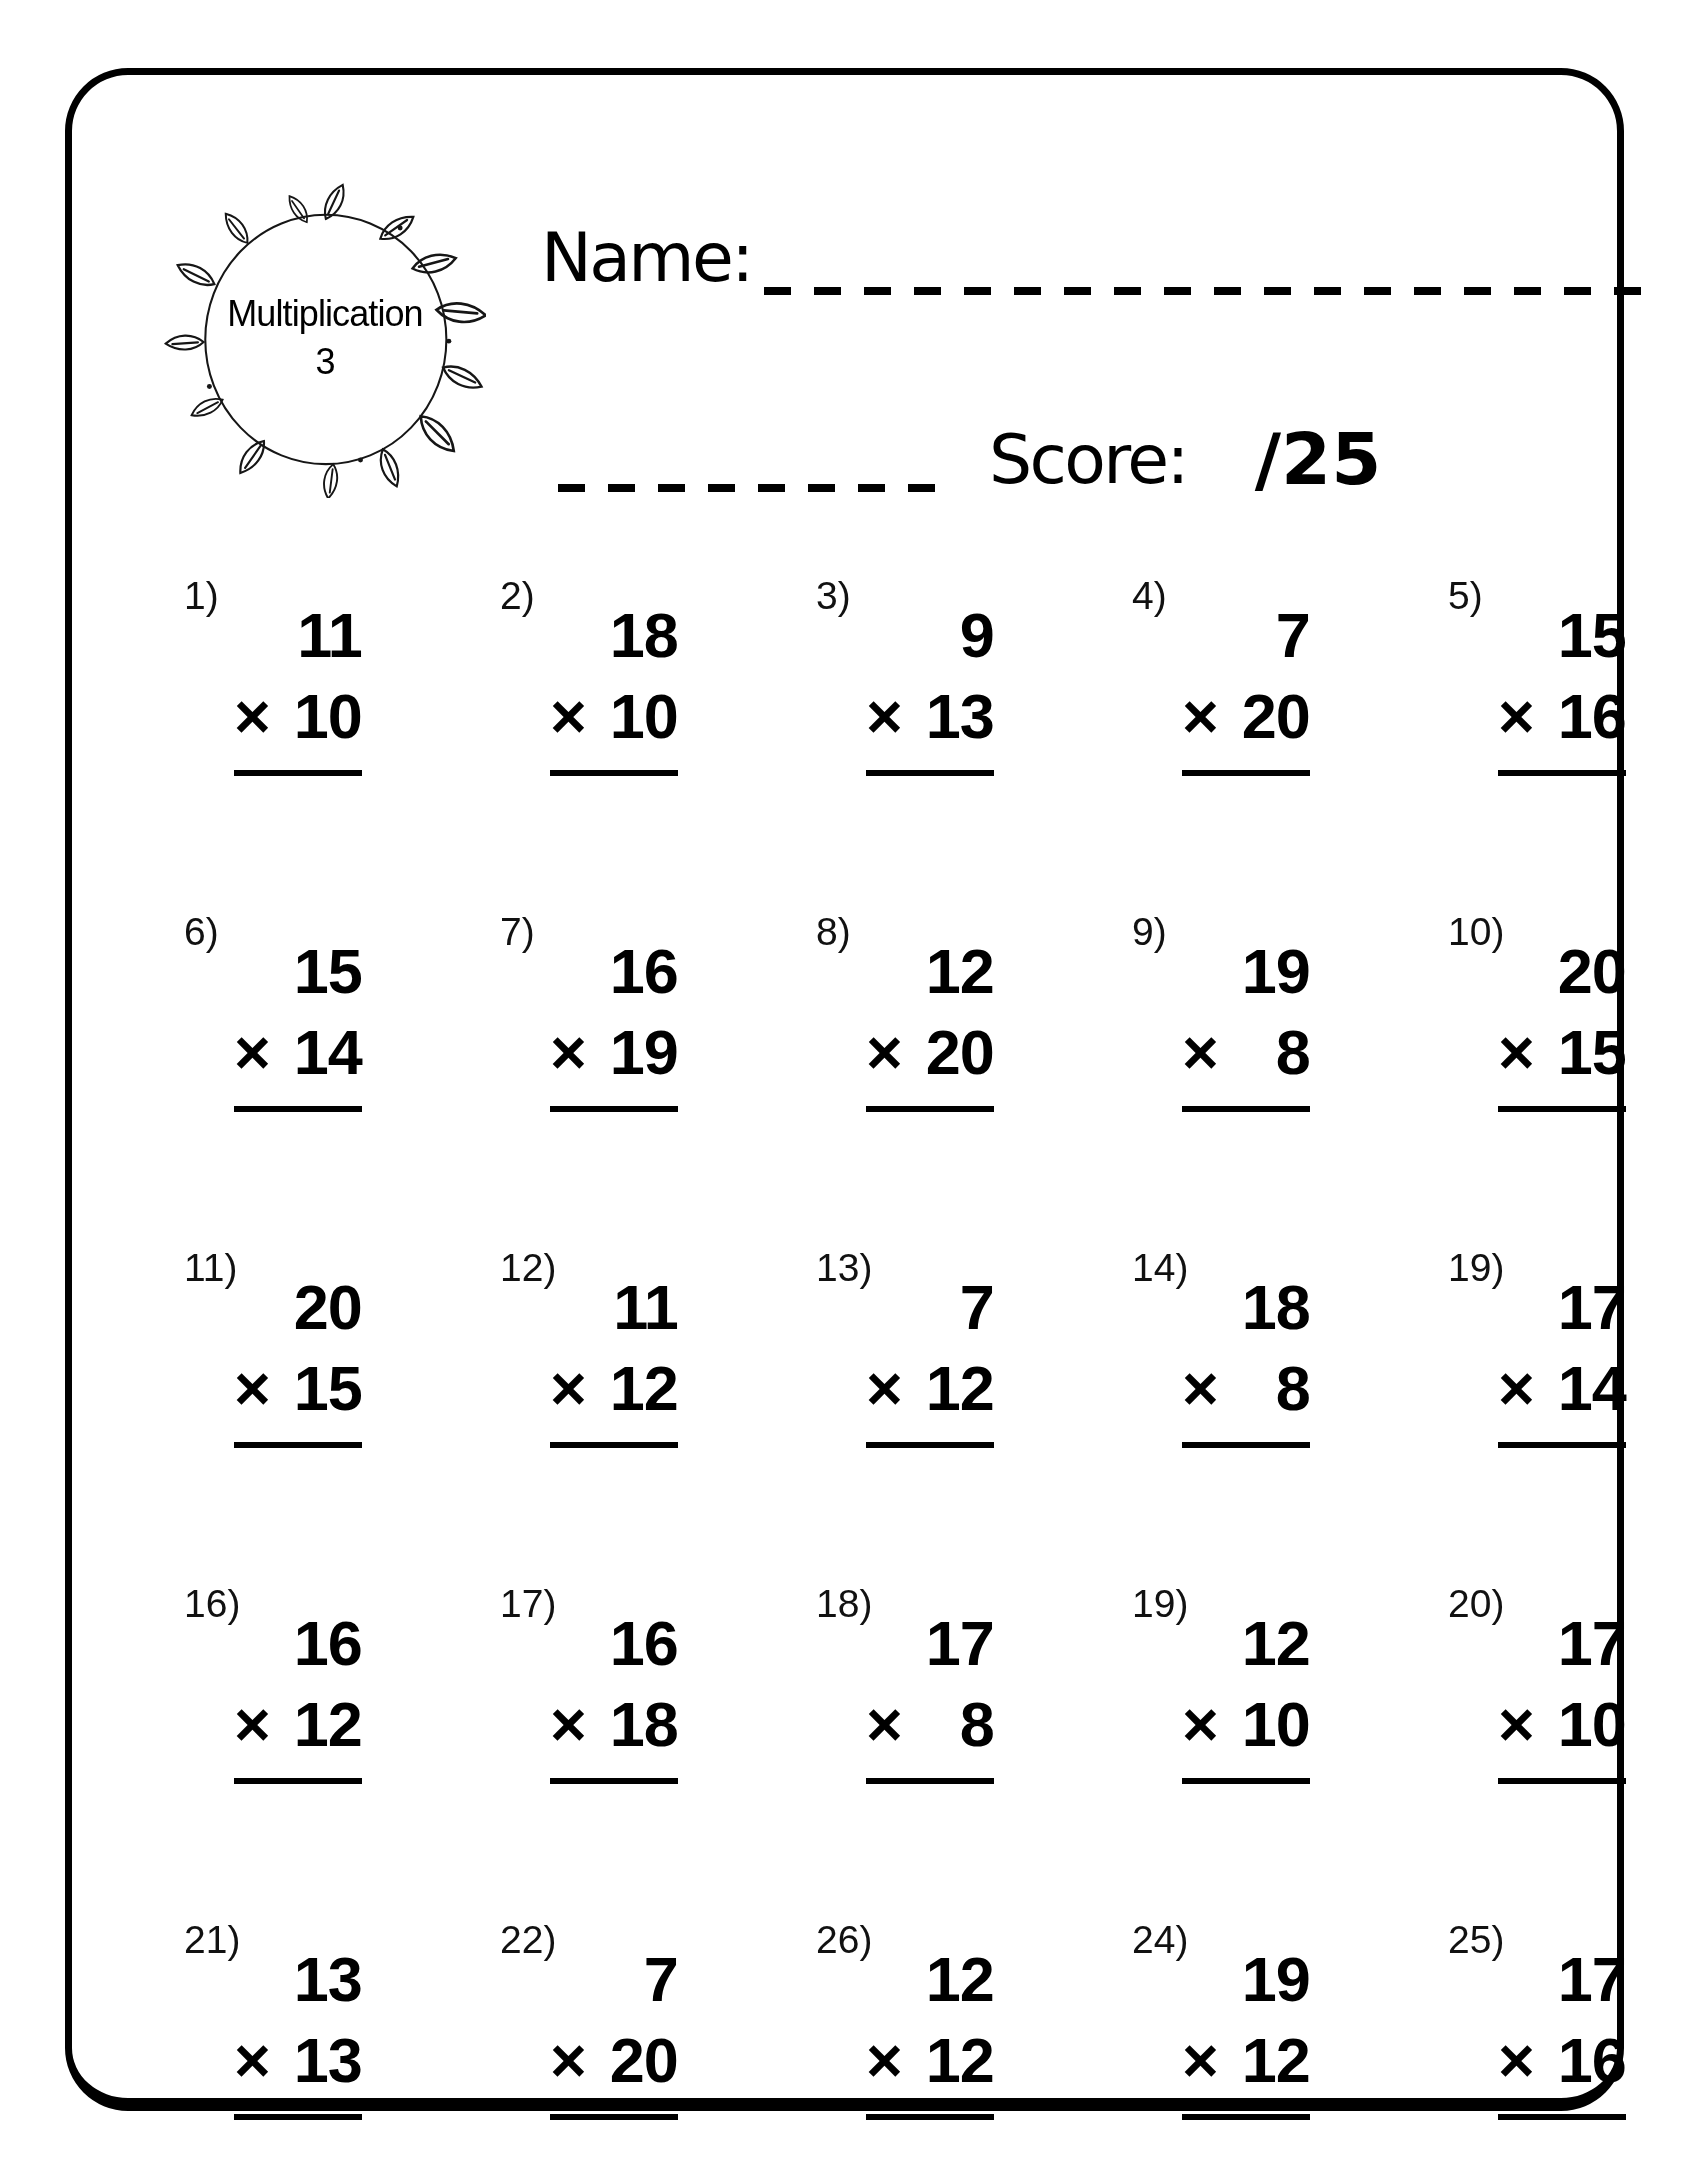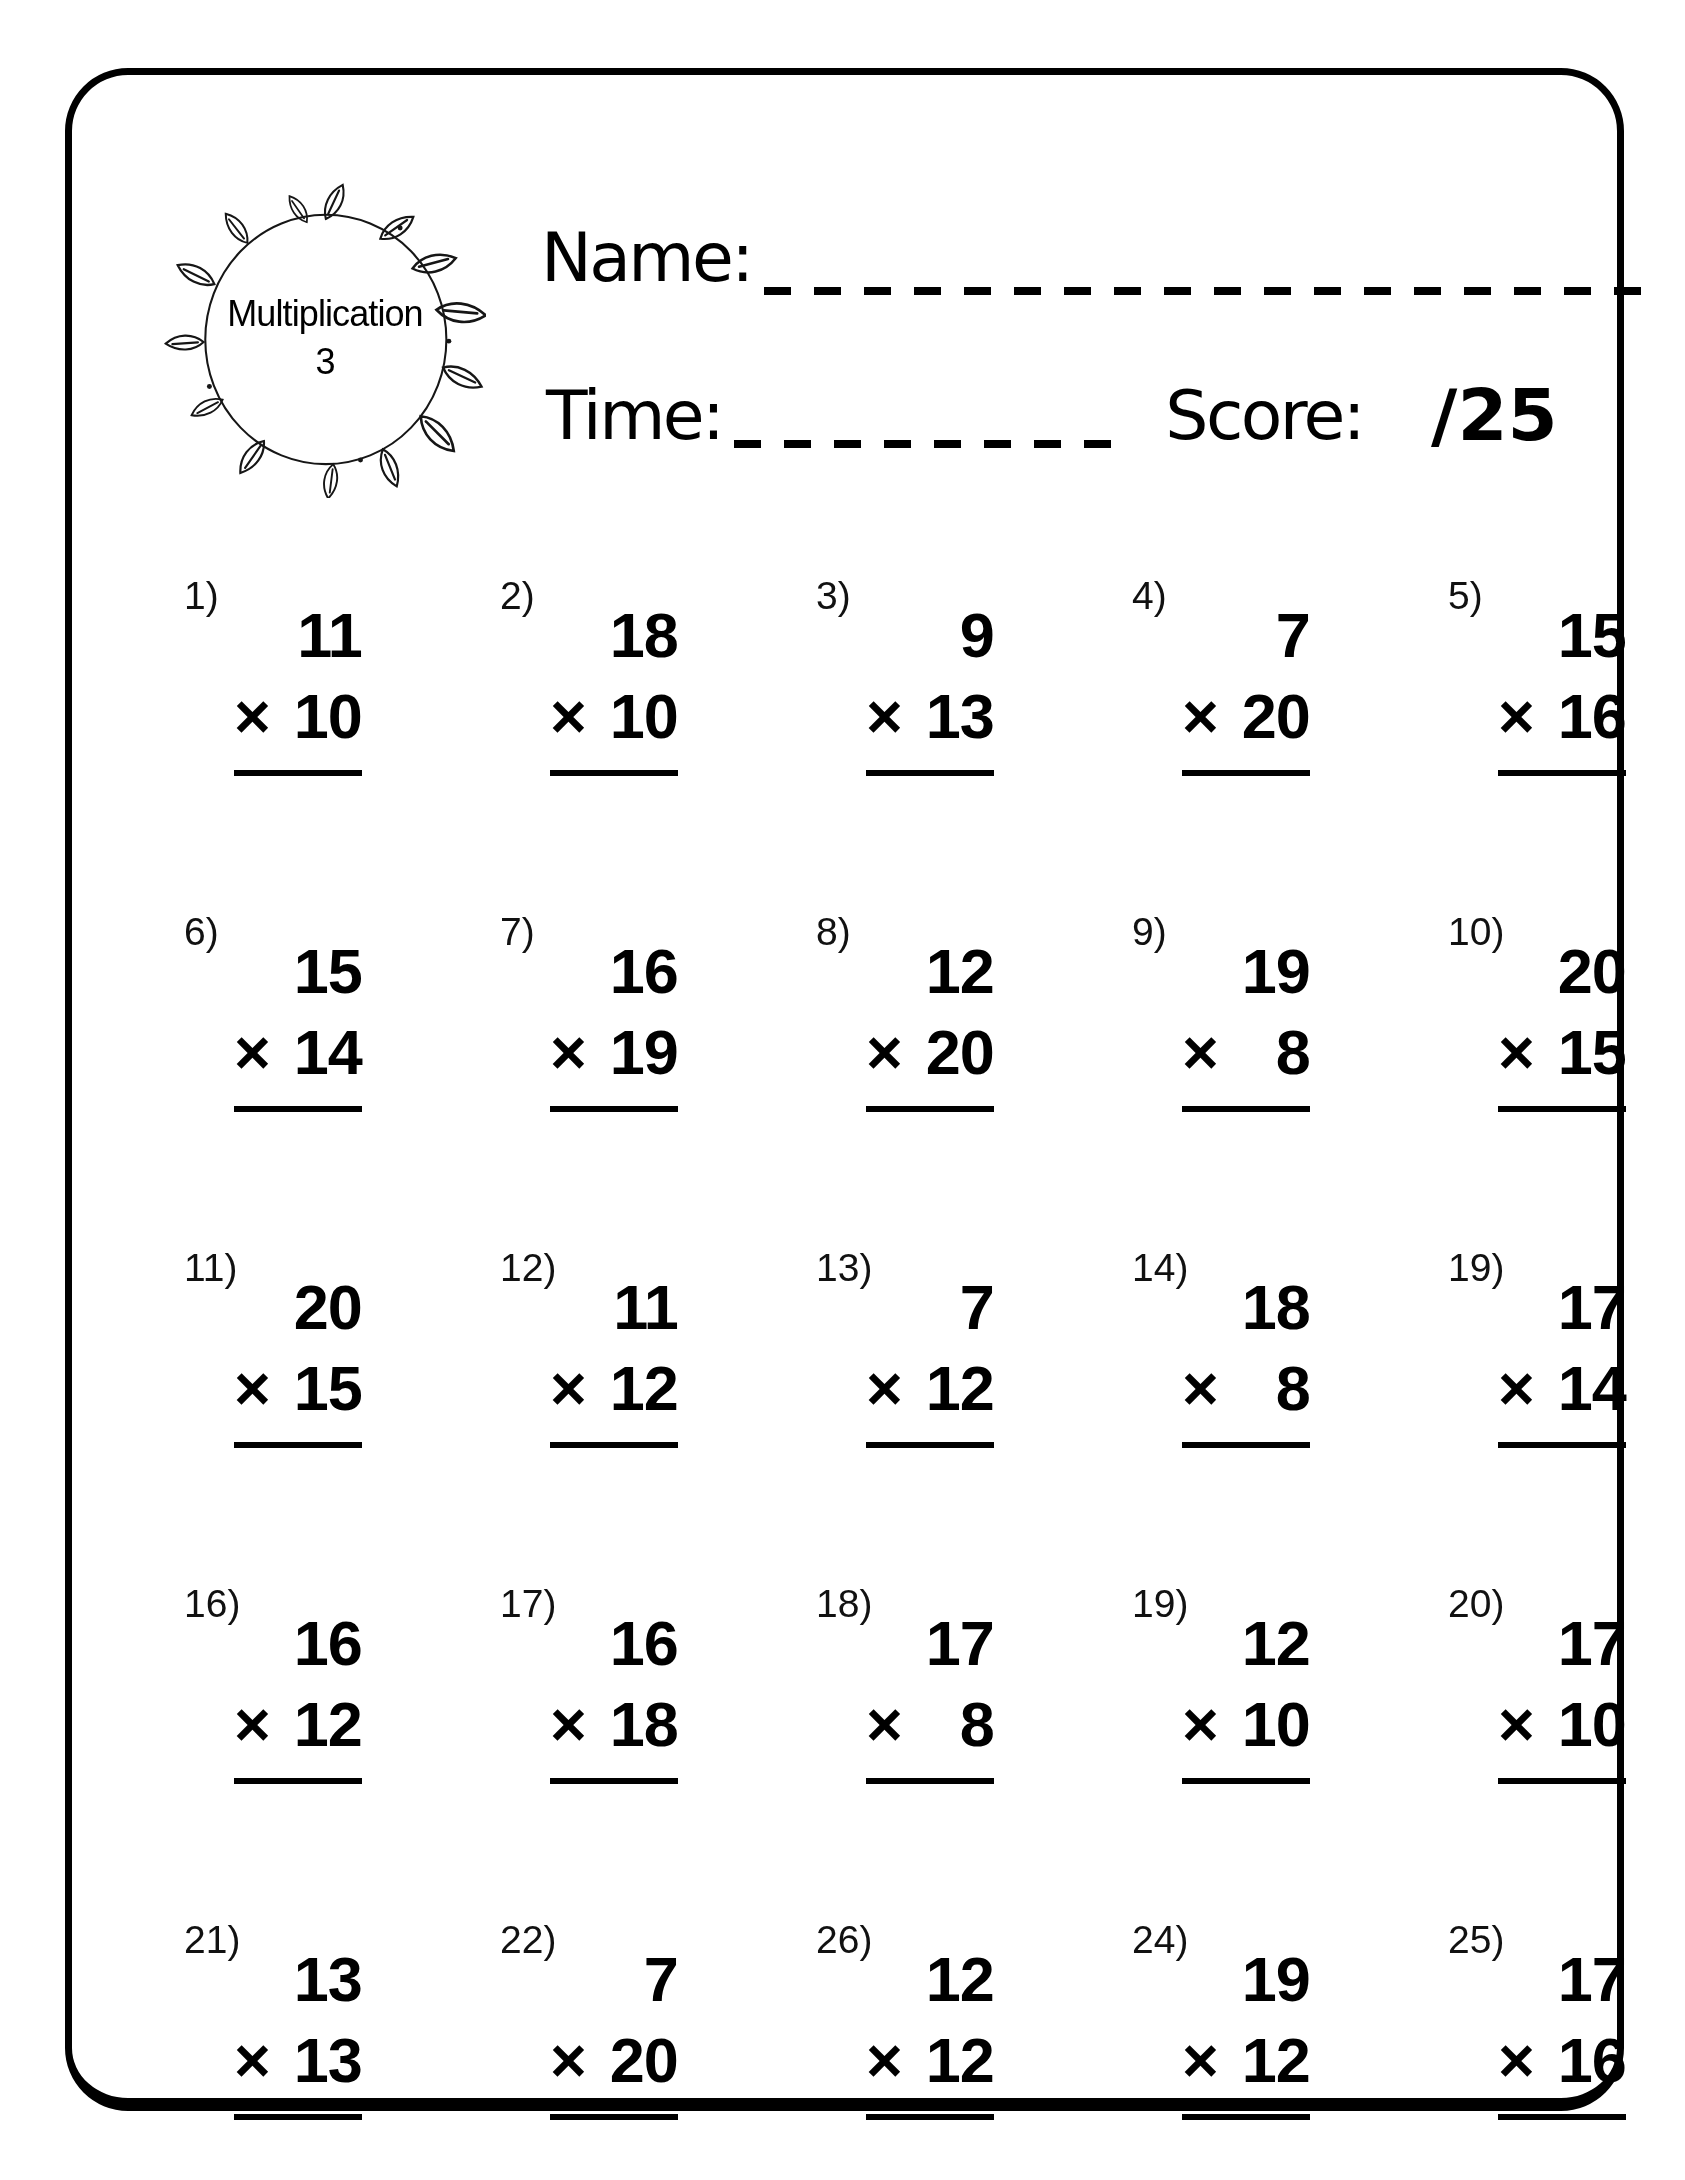--- a/index.html
+++ b/index.html
@@ -43,21 +43,21 @@
     font-weight:500;letter-spacing:-2.6px;
     white-space:nowrap;
   }
   .dashline{
     height:8.5px;
     background:repeating-linear-gradient(to right,#000 0 27px,transparent 27px 50px);
     margin:0 0 6.8px 12px;
   }
   .name-dash{flex:1;}
   .time-dash{width:399px;margin-bottom:12px;}
-  .score-label{margin-left:32px;}
+  .score-label{margin-left:32px;margin-top:44px;}
   .score-val{
     font-family:"DejaVu Sans",sans-serif;
     font-size:72px;line-height:89px;font-weight:700;
     margin-left:68px;white-space:nowrap;
   }
   
   .problems-grid{
     position:absolute;left:112px;top:473px;width:1458px;
     display:grid;
     grid-template-columns:repeat(5,194px);
@@ -119,21 +119,20 @@
       <div>Multiplication</div>
       <div>3</div>
     </div>
 
     <div class="name-row">
       <span class="hw">Name:</span>
       <span class="dashline name-dash"></span>
     </div>
 
     <div class="time-row">
-      <span class="hw">Time:</span>
       <span class="dashline time-dash"></span>
       <span class="hw score-label">Score:</span>
       <span class="score-val">/25</span>
     </div>
 
     <div class="problems-grid" id="problems-grid">
   <div class="problem">
     <div class="p-label">1)</div>
     <div class="p-stack">
       <div class="p-top">11</div>

